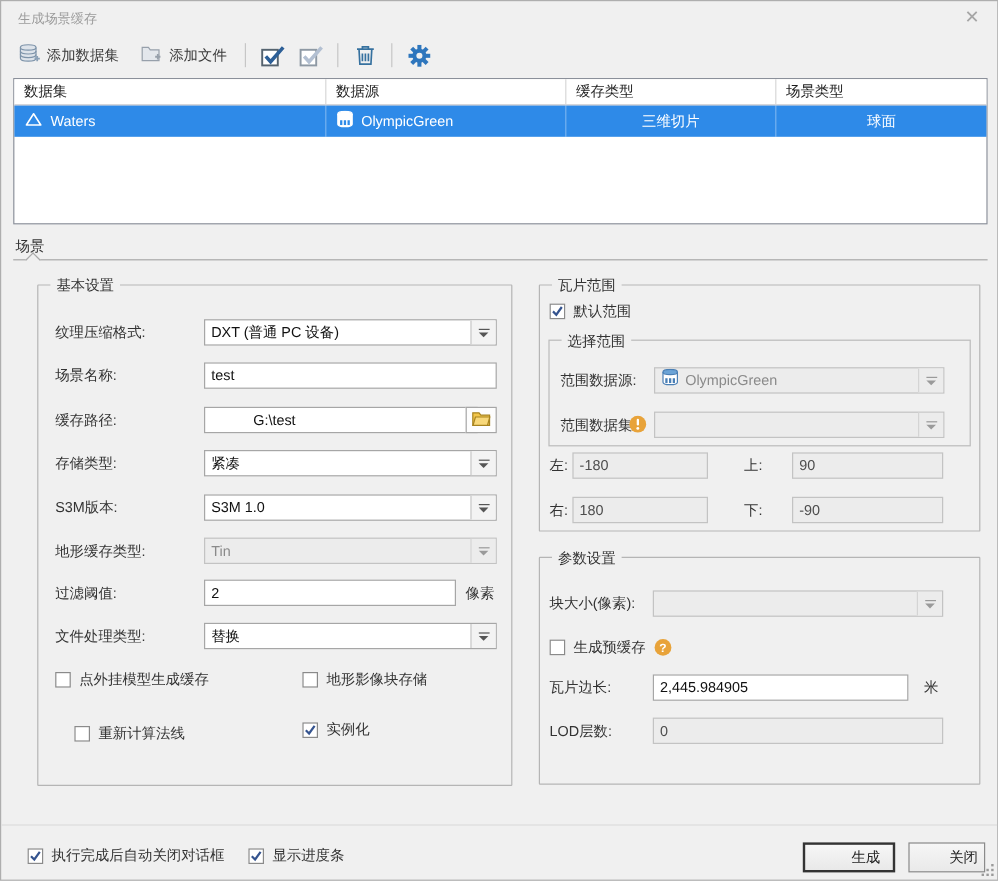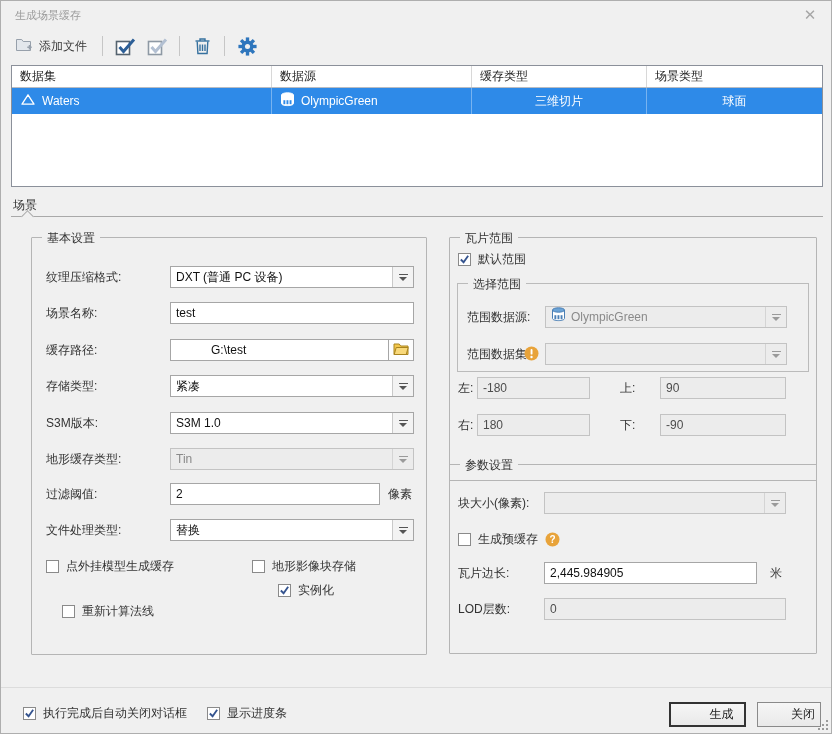--- a/index.html
+++ b/index.html
@@ -78,20 +78,33 @@
 <body>
 
 <div class="window">
 
   <div class="titlebar">
     <span class="title">生成场景缓存</span>
     <span class="closebtn">✕</span>
   </div>
 
   <div class="toolbar">
+    <button class="tbtn">
+      <span>
+        <svg width="19" height="17" viewBox="0 0 19 17">
+          <g fill="#dde3ea" stroke="#7d93a9" stroke-width="1">
+            <path d="M2 3.5v9c0 1.4 2.9 2.5 6.5 2.5s6.5-1.1 6.5-2.5v-9"></path>
+            <ellipse cx="8.5" cy="3.5" rx="6.5" ry="2.2"></ellipse>
+            <path d="M2 6.5c0 1.4 2.9 2.5 6.5 2.5s6.5-1.1 6.5-2.5M2 9.5c0 1.4 2.9 2.5 6.5 2.5s6.5-1.1 6.5-2.5" fill="none"></path>
+          </g>
+          <path d="M13.8 12.8h4.4M16 10.6v4.4" stroke="#8aa0b6" stroke-width="1.5" fill="none"></path>
+        </svg>
+      </span>
+      <span>添加数据集</span>
+    </button>
     <button class="tbtn">
       <span>
         <svg width="19" height="16" viewBox="0 0 19 16">
           <path d="M1.5 2.5h5.2l1.5 2h7.3v9H1.5z" fill="#e3e7ec" stroke="#97a0ab"></path>
           <path d="M12.3 10.3h4.4M14.5 8.1v4.4" stroke="#97a0ab" stroke-width="1.5" fill="none"></path>
         </svg>
       </span>
       <span>添加文件</span>
     </button>
     <div class="tsep"></div>
@@ -238,31 +251,31 @@
       <span class="cblabel">点外挂模型生成缓存</span>
     </div>
     <div class="cbrow" style="left:220px; top:320px;">
       <span class="cb"></span>
       <span class="cblabel">地形影像块存储</span>
     </div>
     <div class="cbrow" style="left:14px; top:365px;padding-left:16px;">
       <span class="cb"></span>
       <span class="cblabel">重新计算法线</span>
     </div>
-    <div class="cbrow" style="left:220px; top:344px;margin-left:26px;">
+    <div class="cbrow" style="left:220px; top:362px;">
       <span class="cb">
         <svg width="11" height="11" viewBox="0 0 12 12">
             <path d="M2 6l3 3 5-7" stroke="#35548f" stroke-width="2" fill="none"></path>
           </svg>
       </span>
       <span class="cblabel">实例化</span>
     </div>
   </div>
 
-  <div class="group" style="left:448px; top:236px; width:368px; height:244px;">
+  <div class="group" style="left:448px; top:236px; width:368px; height:206px;">
     <span class="legend">瓦片范围</span>
 
     <div class="cbrow" style="left:8px; top:13px;">
       <span class="cb">
         <svg width="11" height="11" viewBox="0 0 12 12">
             <path d="M2 6l3 3 5-7" stroke="#35548f" stroke-width="2" fill="none"></path>
           </svg>
       </span>
       <span class="cblabel">默认范围</span>
     </div>

